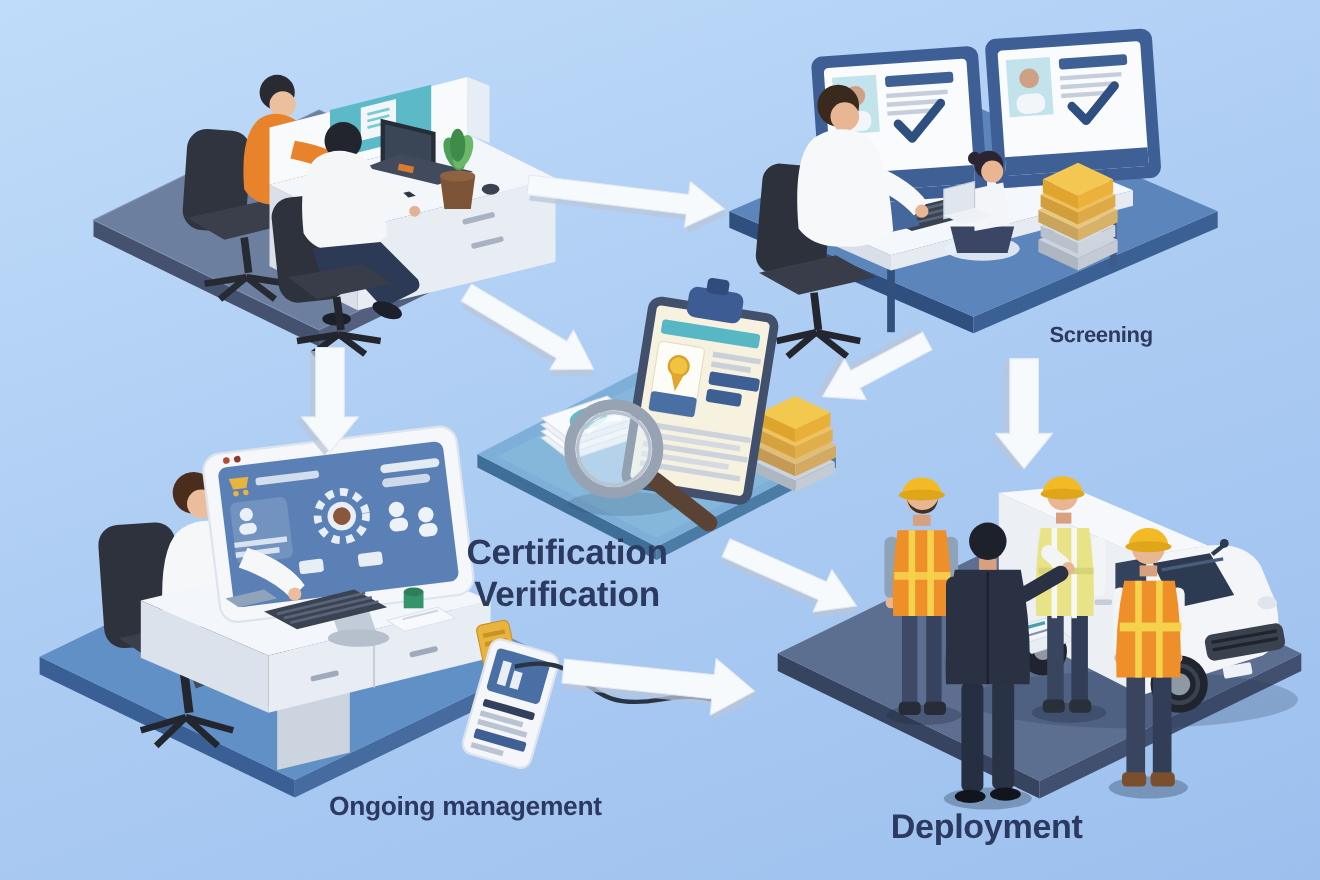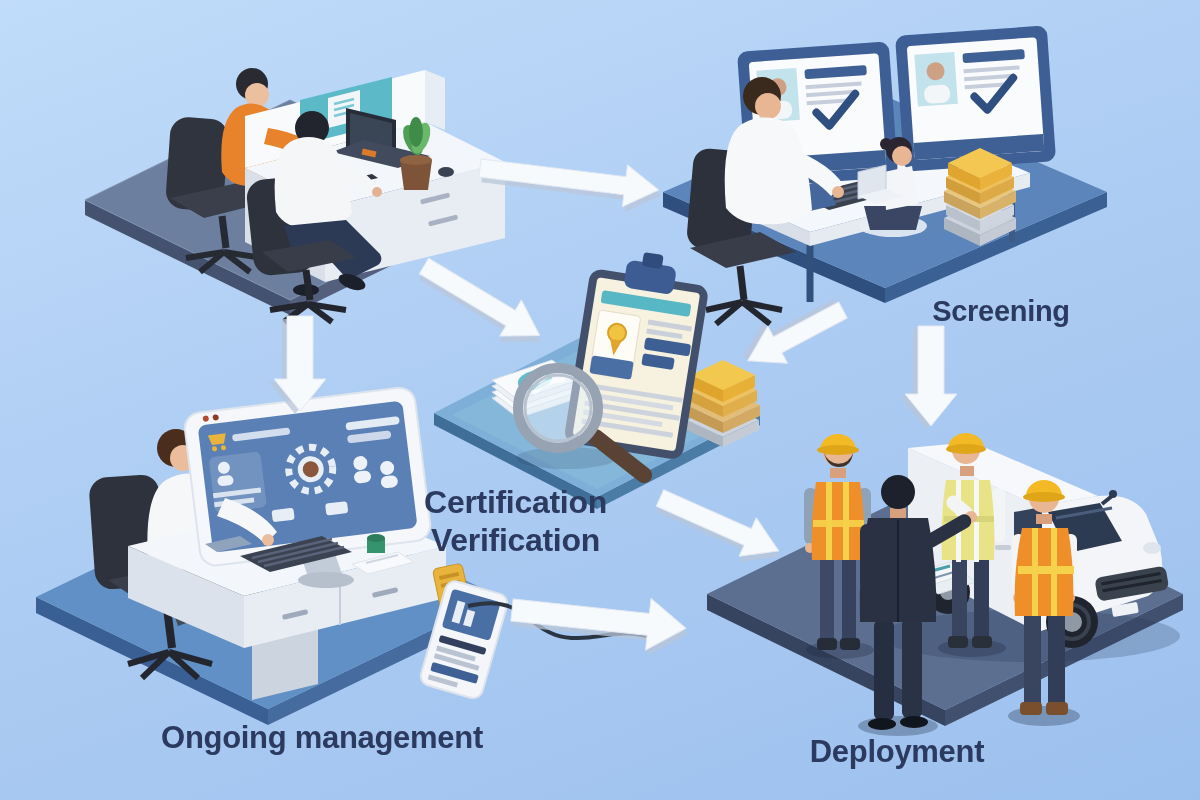--- a/index.html
+++ b/index.html
@@ -7,23 +7,23 @@
     position:relative;width:1200px;height:800px;overflow:hidden;
     background:linear-gradient(160deg,#c0dcfa 0%,#aecdf3 45%,#9cc0ee 100%);
     font-family:"Liberation Sans",sans-serif;
   }
   .canvas svg{position:absolute;left:0;top:0;}
   .label{
     position:absolute;color:#2c3a60;font-weight:700;text-align:center;
     letter-spacing:-0.3px;line-height:1.18;
   }
   .lbl-client{left:180px;top:300px;width:160px;font-size:28px;}
-  .lbl-screening{left:920px;top:294px;width:162px;font-size:29px;}
+  .lbl-screening{left:920px;top:294px;width:162px;font-size:20px;}
   .lbl-cert{left:408px;top:484px;width:215px;font-size:32px;}
-  .lbl-ongoing{left:97px;top:720px;width:450px;font-size:31px;}
+  .lbl-ongoing{left:97px;top:720px;width:450px;font-size:24px;text-align:right;}
   .lbl-deploy{left:757px;top:722px;width:280px;font-size:31px;margin-top:12px;}
 </style>
 </head>
 <body>
 
 <div class="canvas">
 <svg width="1200" height="800" viewBox="0 0 1200 800">
 
   <g>
     <g>

